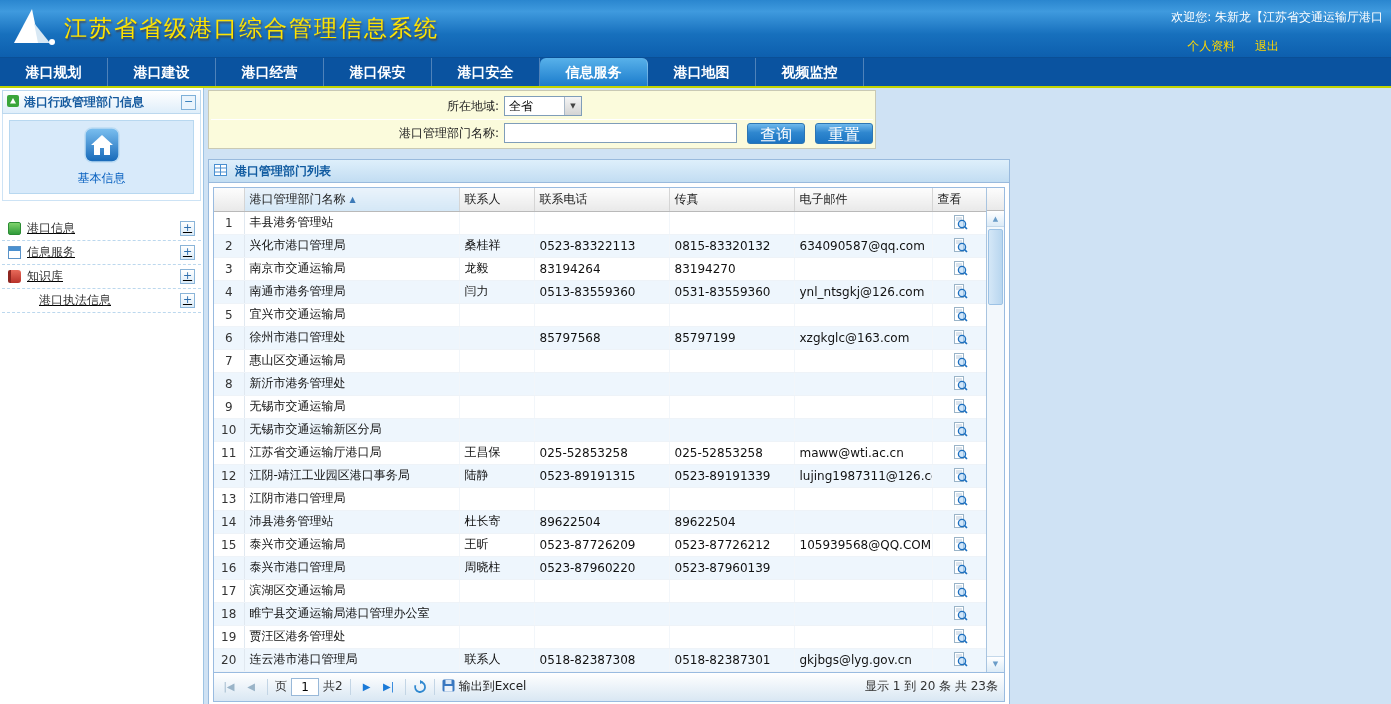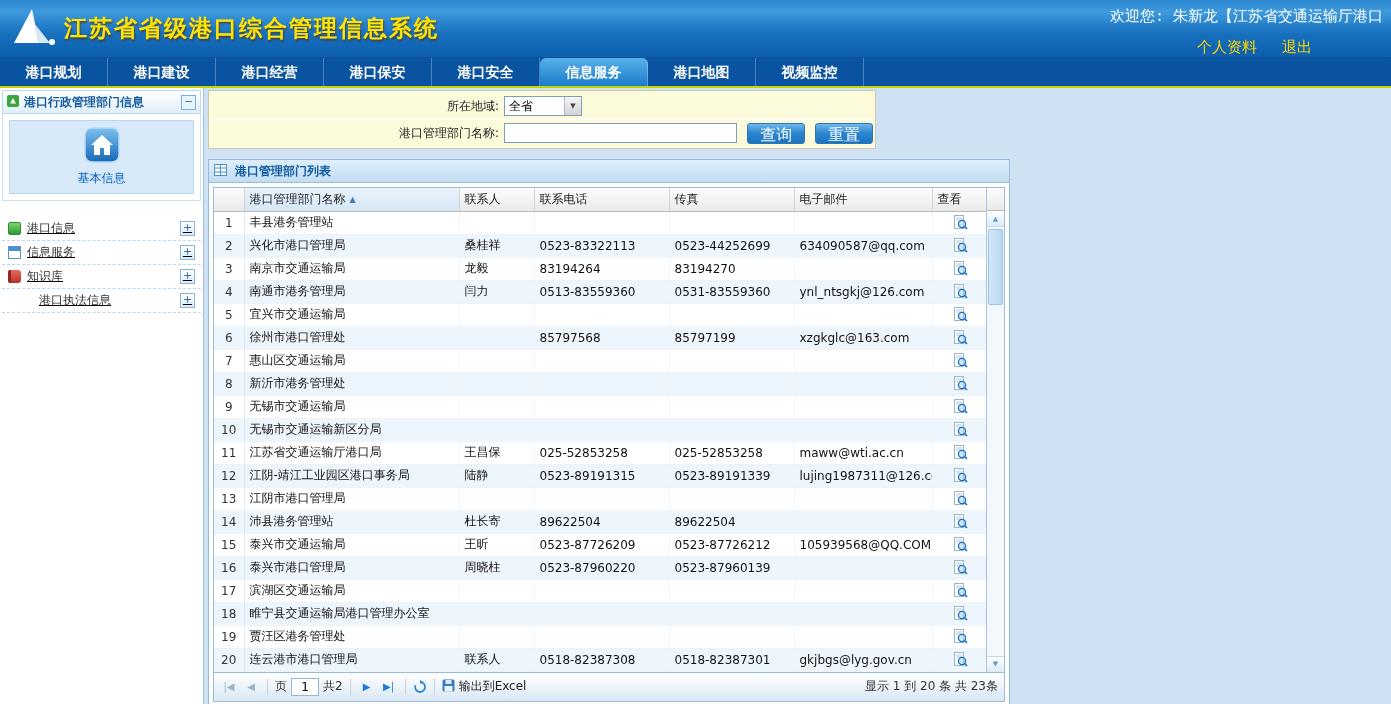--- a/index.html
+++ b/index.html
@@ -2,22 +2,22 @@
 <html><head>
 <meta charset="utf-8">
 <style>
   html,body{margin:0;padding:0;}
   body{font-family:"DejaVu Sans","Liberation Sans",sans-serif;}
   .page{width:1391px;height:704px;background:#cfe2f4;position:relative;overflow:hidden;}
 
   
   .app-header{height:58px;background:linear-gradient(180deg,#2a86cf 0%,#3f9ade 20%,#1770bd 60%,#0d5fae 100%);display:flex;align-items:center;border-bottom:1px solid #0a4f96;box-sizing:border-box;}
   .logo{margin:0 4px 0 8px;flex:0 0 auto;}
-  .app-title{margin:0 0 0 4px;font-size:23px;font-weight:bold;color:#ffe400;letter-spacing:2px;text-shadow:1px 2px 2px rgba(90,40,0,.65);white-space:nowrap;}
-  .header-right{margin-left:auto;padding:6px 8px 0 0;text-align:center;font-size:15px;color:#fff;white-space:nowrap;font-family:Liberation Mono, monospace;}
+  .app-title{margin:0 0 0 4px;font-size:23px;font-weight:normal;color:#ffe400;letter-spacing:2px;text-shadow:1px 2px 2px rgba(90,40,0,.65);white-space:nowrap;}
+  .header-right{margin-left:auto;padding:6px 8px 0 0;text-align:left;font-size:12px;color:#fff;white-space:nowrap;}
   .header-links{margin-top:12px;}
   .header-links span{color:#ffd700;margin-left:16px;cursor:pointer;}
 
   
   .main-nav{height:28px;background:#0a53a0;display:flex;}
   .nav-tab{width:108px;line-height:28px;text-align:center;color:#fff;font-size:14px;font-weight:bold;border-right:1px solid rgba(255,255,255,.28);cursor:pointer;box-sizing:border-box;}
   .nav-tab.active{background:linear-gradient(180deg,#58b1ea,#1b7ccc);border-radius:6px 6px 0 0;}
   .nav-underline{height:2px;background:#c3d500;}
 
   
@@ -243,21 +243,21 @@
                           <rect x="3" y="4.5" width="6" height="1" fill="#b8cadb"></rect>
                           <circle cx="9" cy="9" r="3.6" fill="rgba(170,210,245,0.55)" stroke="#1c6fbf" stroke-width="1.3"></circle>
                           <line x1="11.6" y1="11.6" x2="14" y2="14" stroke="#1c6fbf" stroke-width="1.6"></line>
                         </svg></span></td>
                   </tr>
                   <tr class="alt">
                     <td class="rownum">2</td>
                     <td>兴化市港口管理局</td>
                     <td>桑桂祥</td>
                     <td>0523-83322113</td>
-                    <td>0523-44252699</td>
+                    <td>0815-83320132</td>
                     <td>634090587@qq.com</td>
                     <td class="view-cell"><span class="view-icon"><svg width="15" height="15" viewBox="0 0 15 15">
                           <rect x="1.5" y="0.5" width="9" height="13" fill="#fff" stroke="#9ab4c8"></rect>
                           <rect x="3" y="2.5" width="6" height="1" fill="#b8cadb"></rect>
                           <rect x="3" y="4.5" width="6" height="1" fill="#b8cadb"></rect>
                           <circle cx="9" cy="9" r="3.6" fill="rgba(170,210,245,0.55)" stroke="#1c6fbf" stroke-width="1.3"></circle>
                           <line x1="11.6" y1="11.6" x2="14" y2="14" stroke="#1c6fbf" stroke-width="1.6"></line>
                         </svg></span></td>
                   </tr>
                   <tr>

